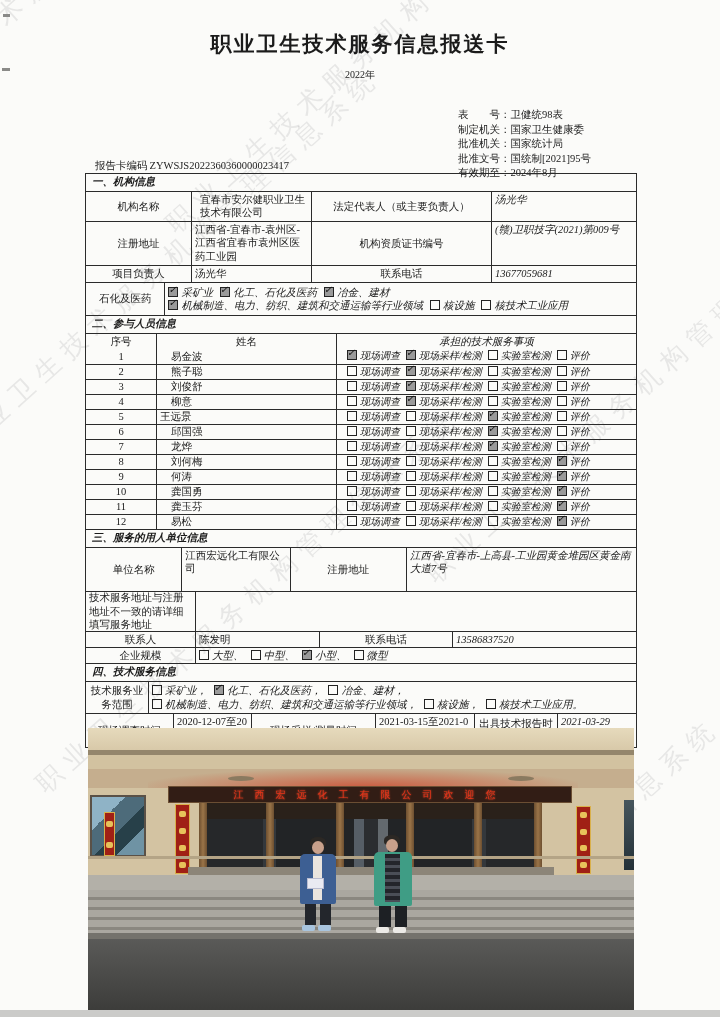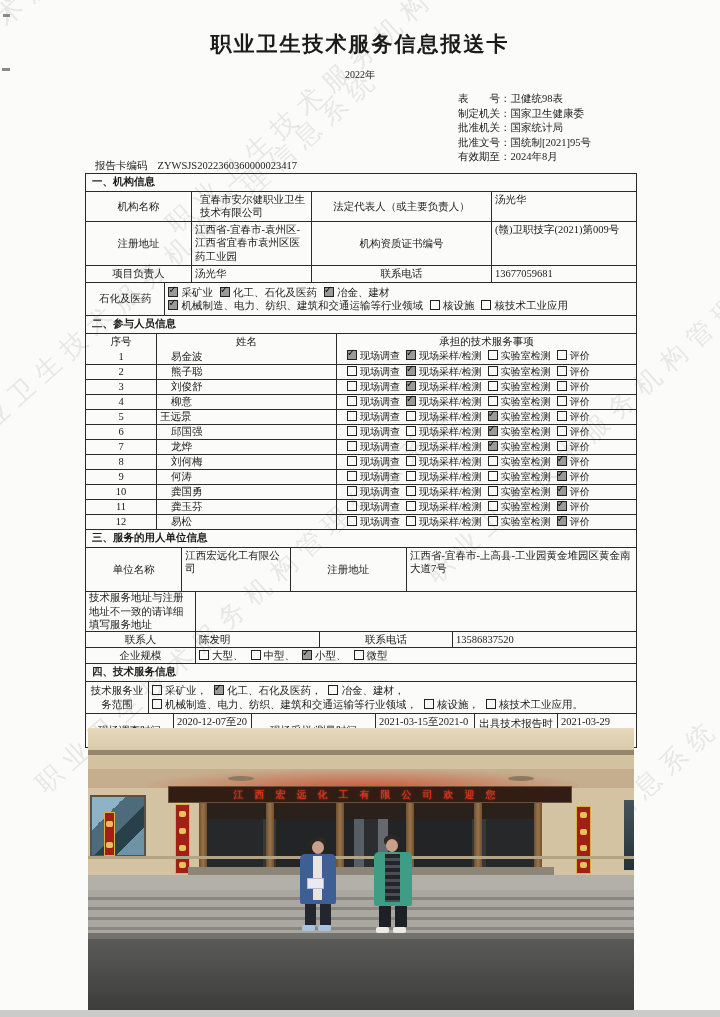--- a/index.html
+++ b/index.html
@@ -12,36 +12,36 @@
   .wm2{left:40px;top:770px;}
   .wm3{left:300px;top:1080px;}
   .wm4{left:170px;top:210px;}
   .wm5{left:430px;top:560px;}
   .wm6{left:-130px;top:120px;}
   .edge-mark{position:absolute;background:#8a8a88;z-index:3;}
   
   .title{position:absolute;top:30px;left:0;width:100%;text-align:center;font-size:21px;
          font-weight:bold;letter-spacing:2px;z-index:2;}
   .subtitle{position:absolute;top:68px;left:0;width:100%;text-align:center;font-size:10px;z-index:2;}
-  .meta{position:absolute;left:458px;top:92px;font-size:10.5px;line-height:14.5px;z-index:2;}
+  .meta{position:absolute;left:458px;top:108px;font-size:10.5px;line-height:14.5px;z-index:2;}
   .meta-line{white-space:nowrap;}
   .report-code{position:absolute;left:95px;top:159px;font-size:10.5px;z-index:2;}
-  .report-code b{font-weight:normal;margin-right:10px;}
+  .report-code b{font-weight:normal;margin-right:2px;}
   
   .doc-table{position:absolute;left:85px;top:173px;width:552px;border:1px solid #2b2b2b;
              font-size:10.5px;line-height:1.28;z-index:2;box-sizing:border-box;background:transparent;}
   .tr{display:flex;border-top:1px solid #2b2b2b;align-items:stretch;box-sizing:border-box;}
   .tr:first-child{border-top:none;}
   .td{border-left:1px solid #2b2b2b;padding:1px 3px;display:flex;align-items:center;
       justify-content:center;text-align:center;box-sizing:border-box;overflow:hidden;}
   .td:first-child{border-left:none;}
   .td.left{justify-content:flex-start;text-align:left;}
   .td.topleft{justify-content:flex-start;text-align:left;align-items:flex-start;}
   .sec{font-weight:bold;padding:1px 6px;height:15px;line-height:14px;box-sizing:content-box;}
-  .grow{flex:1 1 auto;}
+  .grow{flex:1 1 auto;font-style:italic;}
   .wrapcell{flex-wrap:wrap;align-content:center;}
   .cb{display:inline-block;width:8px;height:8px;border:1px solid #222;margin:0 3px 0 0;
       position:relative;vertical-align:-1px;background:#fff0;flex:none;}
   .cb.on{background:#9a9a9a;}
   .cb.on::after{content:"\2713";position:absolute;left:-1px;top:-4px;font-size:10px;color:#111;}
   .ck-item{margin-right:7px;white-space:nowrap;}
   .svc{margin-right:6px;white-space:nowrap;}
   
   .photo{position:absolute;left:88px;top:728px;width:546px;height:283px;overflow:hidden;z-index:4;
          background:#d3c3a2;}

